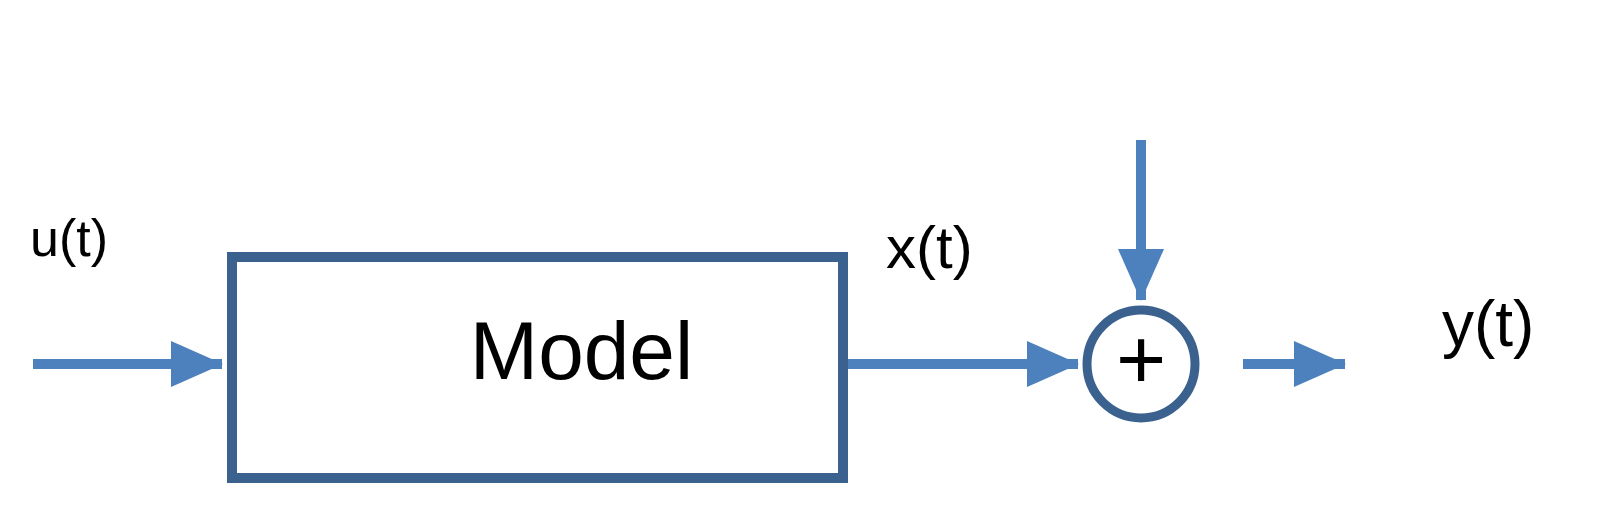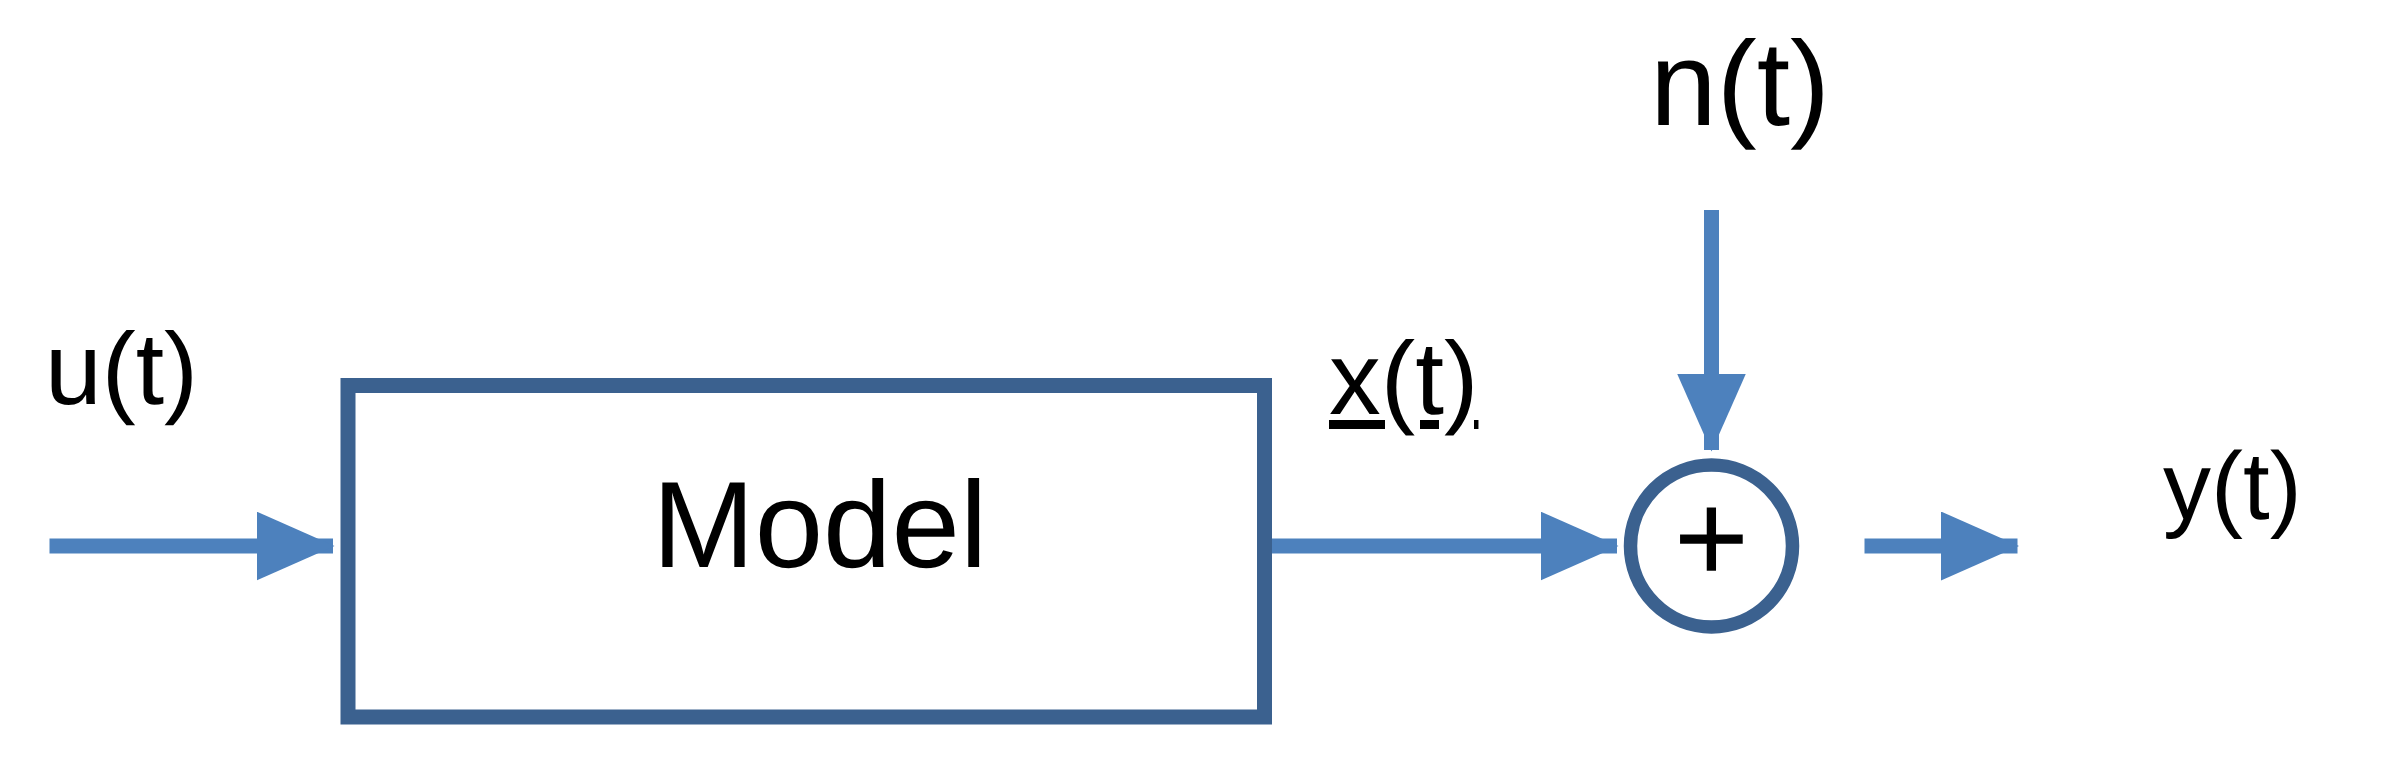--- a/index.html
+++ b/index.html
@@ -27,30 +27,31 @@
   }
   .label {
     position: absolute;
     color: #000000;
     font-family: "Liberation Sans", sans-serif;
     font-weight: 400;
     white-space: nowrap;
     line-height: 1;
     user-select: none;
   }
-  #label-u  { left: 30px;   top: 212px; font-size: 68px; text-align: center; }
+  #label-u  { left: 30px;   top: 212px; font-size: 52px; text-align: center; }
   #label-n  { left: 1100px; top: 16px;  font-size: 80px; }
-  #label-x  { left: 886px;  top: 218px; font-size: 69px; text-decoration: underline; }
+  #label-x  { left: 886px;  top: 218px; font-size: 60px; }
   #label-y  { left: 1442px; top: 292px; font-size: 64px; }
   #label-model {
     left: 227px;
     top: 310px;
     width: 639px;
     text-align: center;
     font-size: 82px;
+    padding-left: 35px;
   }
   #label-plus {
     left: 1082px;
     top: 316px;
     width: 118px;
     text-align: center;
     font-size: 86px;
     font-weight: 400;
   }
 </style>
@@ -79,21 +80,20 @@
 
     <circle cx="1141" cy="364" r="54" fill="#ffffff" stroke="#3B618F" stroke-width="9"></circle>
 
     <line x1="1243" y1="364" x2="1345" y2="364" stroke="#4D81BD" stroke-width="10" marker-end="url(#arrowhead)"></line>
   </svg>
 
   <span class="label" id="label-u">u(t)</span>
 
   <span class="label" id="label-x">x(t)</span>
 
-  <span class="label" id="label-n">n(t)</span>
 
   <span class="label" id="label-y">y(t)</span>
 
   <span class="label" id="label-model">Model</span>
 
   <span class="label" id="label-plus">+</span>
 
 </div>
 
 </body></html>

